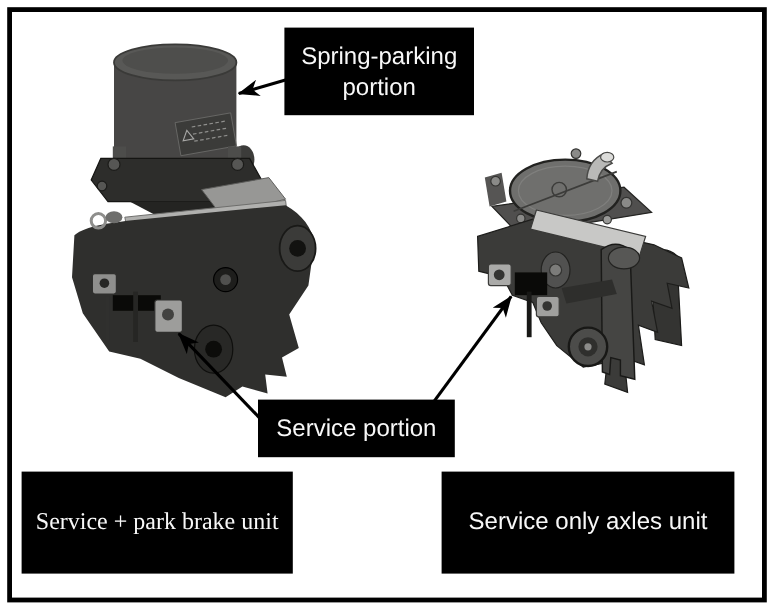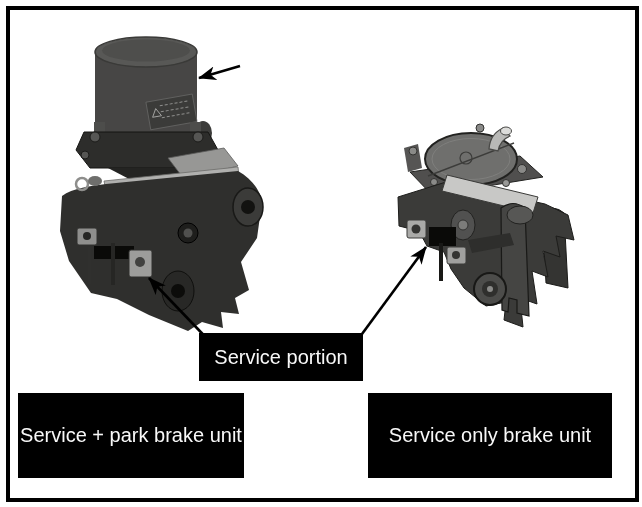--- a/index.html
+++ b/index.html
@@ -29,23 +29,23 @@
     position:absolute;
     background:var(--label-bg);
     color:var(--label-text);
     display:flex;flex-direction:column;
     align-items:center;justify-content:center;
     text-align:center;
     box-sizing:border-box;
   }
   .callout{font-size:20px;line-height:26px;}
   .callout.spring{left:237px;top:23px;width:158px;height:73px;padding:2px 6px;}
-  .callout.service{left:199px;top:333px;width:164px;height:48px;white-space:nowrap;}
+  .callout.service{left:215px;top:333px;width:164px;height:48px;white-space:nowrap;}
   .caption{font-size:20px;line-height:27px;}
-  .caption.left{left:18px;top:393px;width:226px;height:85px;}
+  .caption.left{left:18px;top:393px;width:226px;height:85px;font-family:Liberation Serif, serif;}
   .caption.right{left:368px;top:393px;width:244px;height:85px;}
   .arrow-line{stroke:var(--arrow);stroke-width:2.6;}
   .arrow-head{fill:var(--arrow);}
 </style>
 </head>
 <body>
 
 <div class="canvas">
 
   <div class="frame"></div>
@@ -162,26 +162,29 @@
       <rect x="439" y="243" width="4" height="38" fill="#181816"></rect>
     </g>
 
     <g>
       <line class="arrow-line" x1="240" y1="66" x2="199" y2="78" marker-end="url(#ah)"></line>
       <line class="arrow-line" x1="217" y1="349" x2="149" y2="278" marker-end="url(#ah)"></line>
       <line class="arrow-line" x1="362" y1="334" x2="426" y2="247" marker-end="url(#ah)"></line>
     </g>
   </svg>
 
+  <div class="callout spring">
+    <span>Spring-parking portion</span>
+  </div>
 
   <div class="callout service">
     <span>Service portion</span>
   </div>
 
   <div class="caption left">
     <div>Service + park brake unit</div>
   </div>
 
   <div class="caption right">
-    <div>Service only brake unit</div>
+    <div>Service only axles unit</div>
   </div>
 
 </div>
 
 </body></html>

